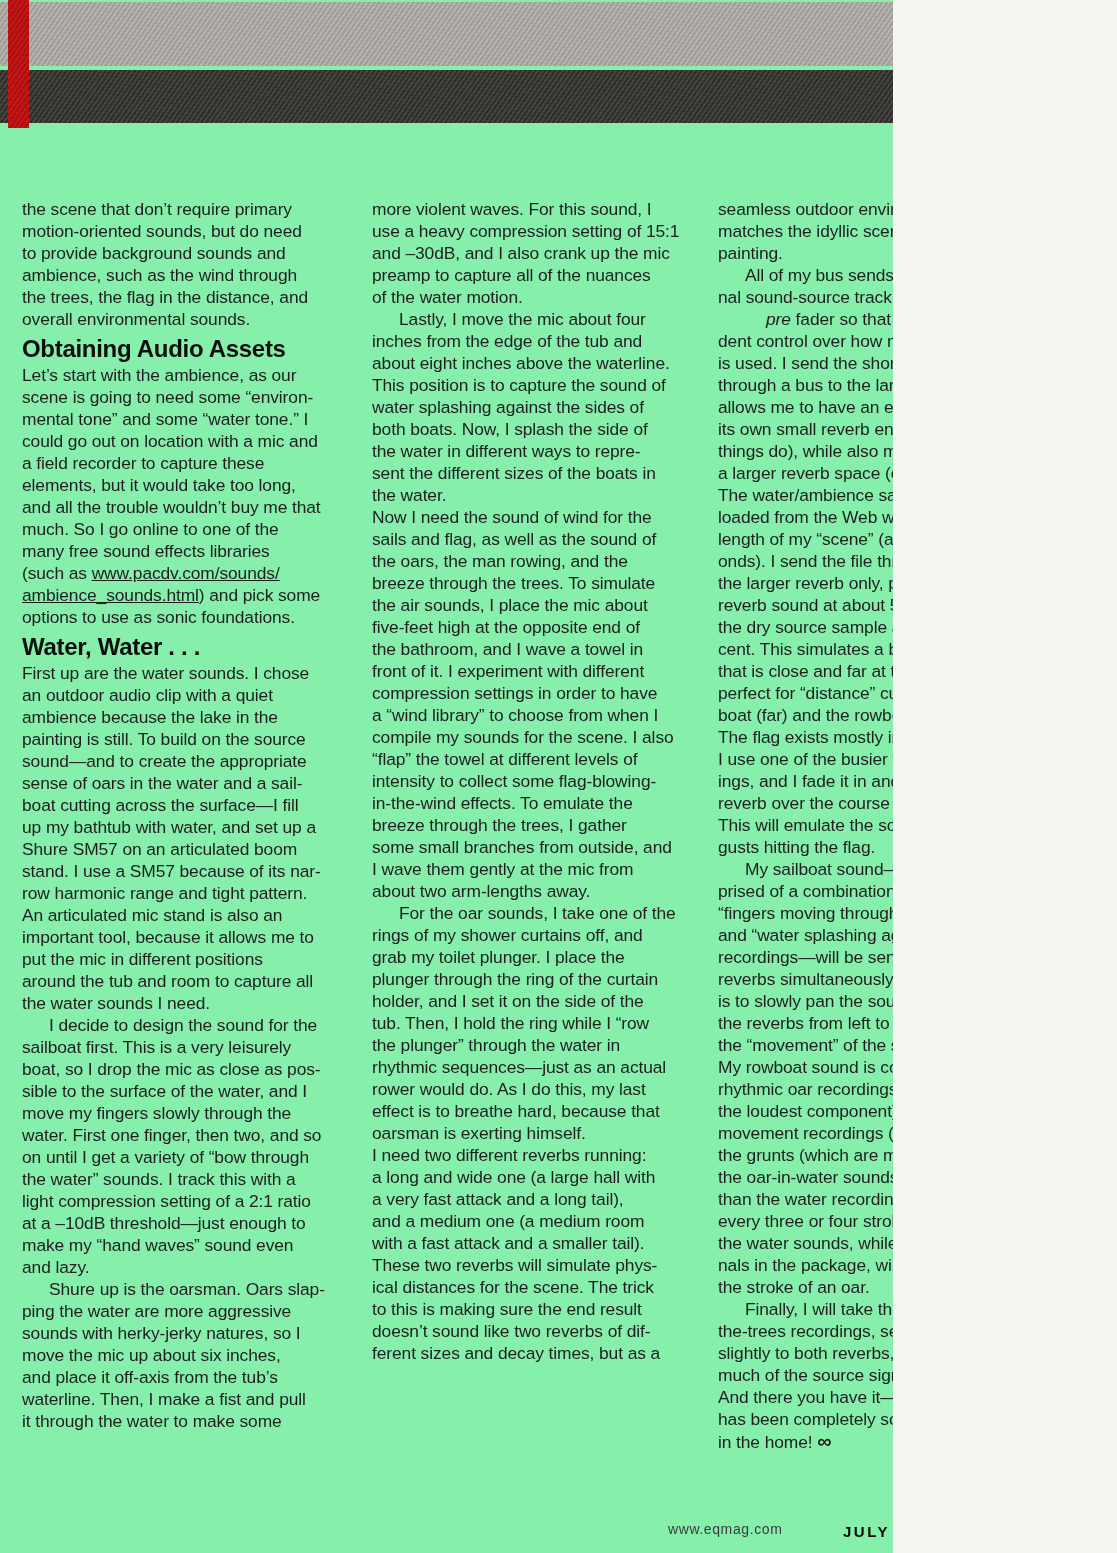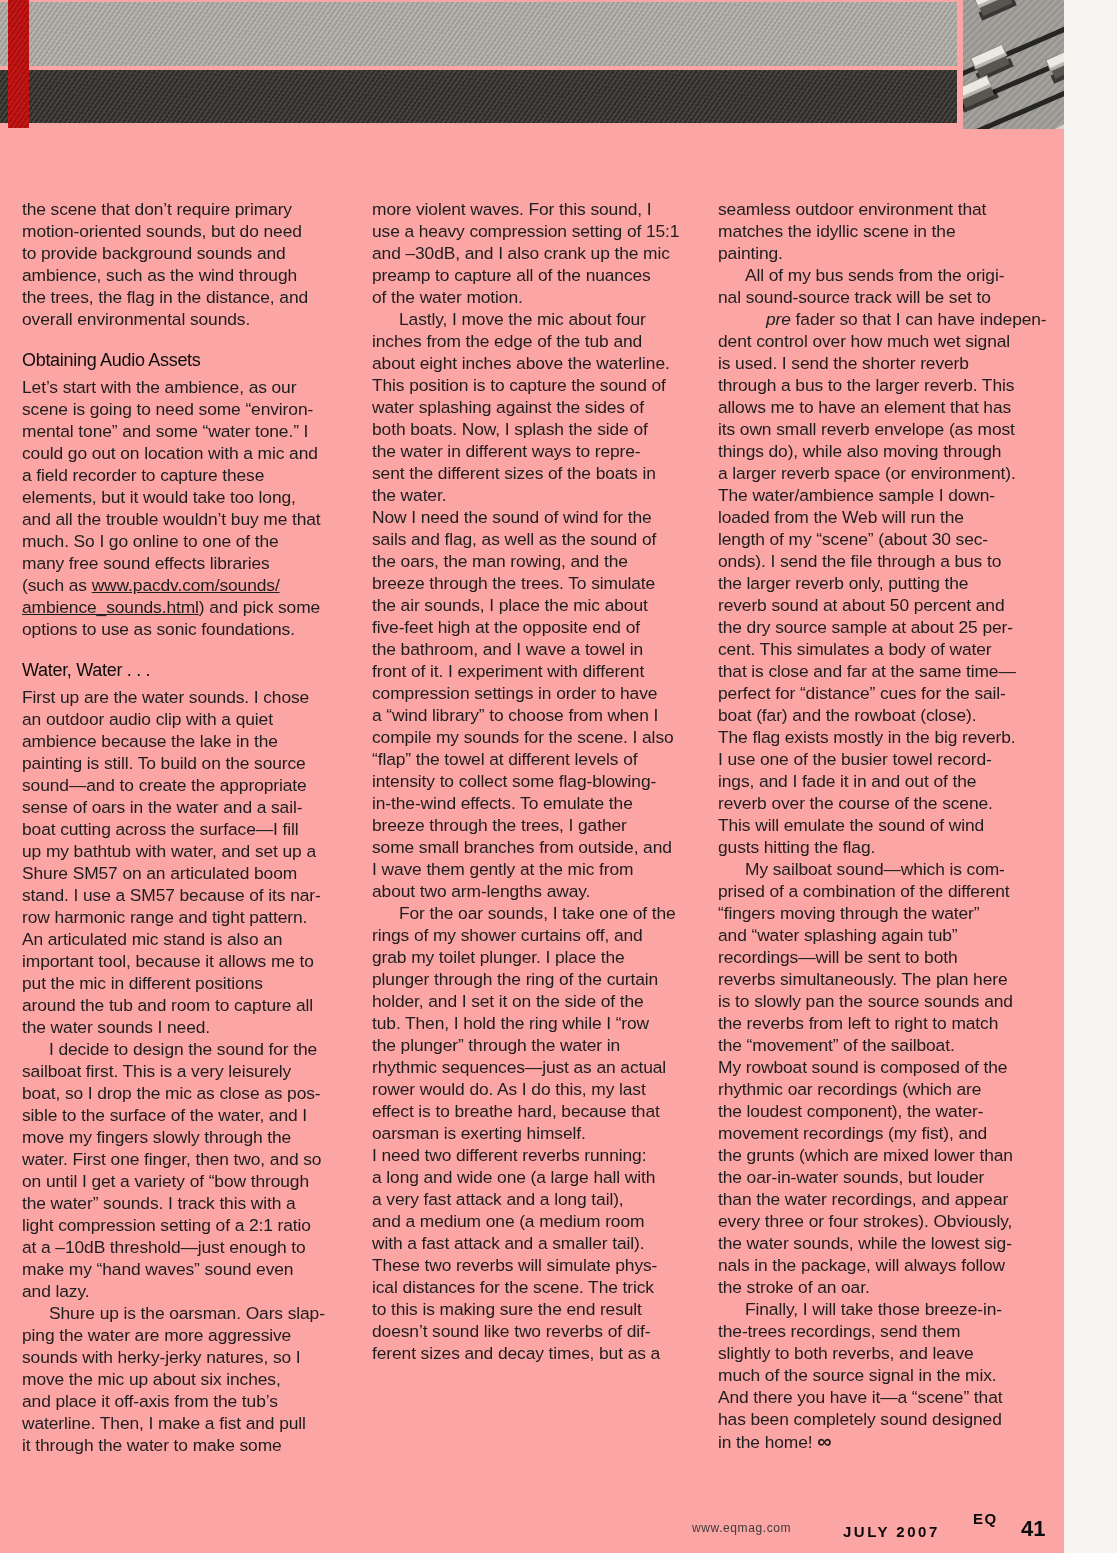--- a/index.html
+++ b/index.html
@@ -1,19 +1,19 @@
 <!DOCTYPE html>
 <html><head>
 <meta charset="utf-8">
 <style>
   html,body { margin:0; padding:0; }
   body { background:#f7f5f1; }
   .page {
-    position:relative; width:1064px; height:1553px;
-    background:#fca5a5; overflow:hidden;
+    position:relative; width:893px; height:1553px;
+    background:#86efac; overflow:hidden;
     font-family:"Liberation Sans", sans-serif;
     color:#1e1e1e;
   }
   
   .band { position:absolute; left:0; }
   .band.gray {
     top:2px; width:957px; height:64px;
     background:repeating-linear-gradient(125deg,#b7b4b0 0 2px,#a09d99 2px 4px);
   }
   .band.dark {
@@ -26,29 +26,29 @@
   }
   .photo { position:absolute; left:963px; top:0; width:154px; height:128px; }
   
   .col { position:absolute; top:198px; font-size:17.4px; line-height:22px; letter-spacing:-0.1px; }
   .c1 { left:22px; }
   .c2 { left:372px; }
   .c3 { left:718px; }
   .col p { margin:0; white-space:pre; }
   .col p.ind { text-indent:27px; }
   .col h2 {
-    margin:18px 0 3px 0; font-size:18px; line-height:25px;
-    font-weight:400; letter-spacing:-0.3px; color:#0d0d0d; white-space:pre;
+    margin:6px 0 3px 0; font-size:24px; line-height:25px;
+    font-weight:700; letter-spacing:-0.3px; color:#0d0d0d; white-space:pre;
   }
   .link { text-decoration:underline; }
   .it { font-style:italic;margin-left:48px; }
   .endmark { font-weight:900; font-size:20px; letter-spacing:-1px; }
   
   .footer { position:absolute; left:0; top:1510px; width:1117px; height:40px; }
-  .f-url   { position:absolute; left:692px; top:11px; font-size:12px; color:#3c3c3c; letter-spacing:0.6px; }
+  .f-url   { position:absolute; left:668px; top:11px; font-size:14px; color:#3c3c3c; letter-spacing:0.6px; }
   .f-issue { position:absolute; left:843px; top:13px; font-size:15px; font-weight:800; letter-spacing:2.5px; color:#0a0a0a; }
   .f-brand { position:absolute; left:973px; top:0; font-size:15px; font-weight:800; letter-spacing:1.5px; color:#0a0a0a; }
   .f-num   { position:absolute; left:1021px; top:6px; font-size:22px; font-weight:700; color:#0a0a0a; }
 </style>
 </head>
 <body>
 
 <div class="page">
 
   <div>

